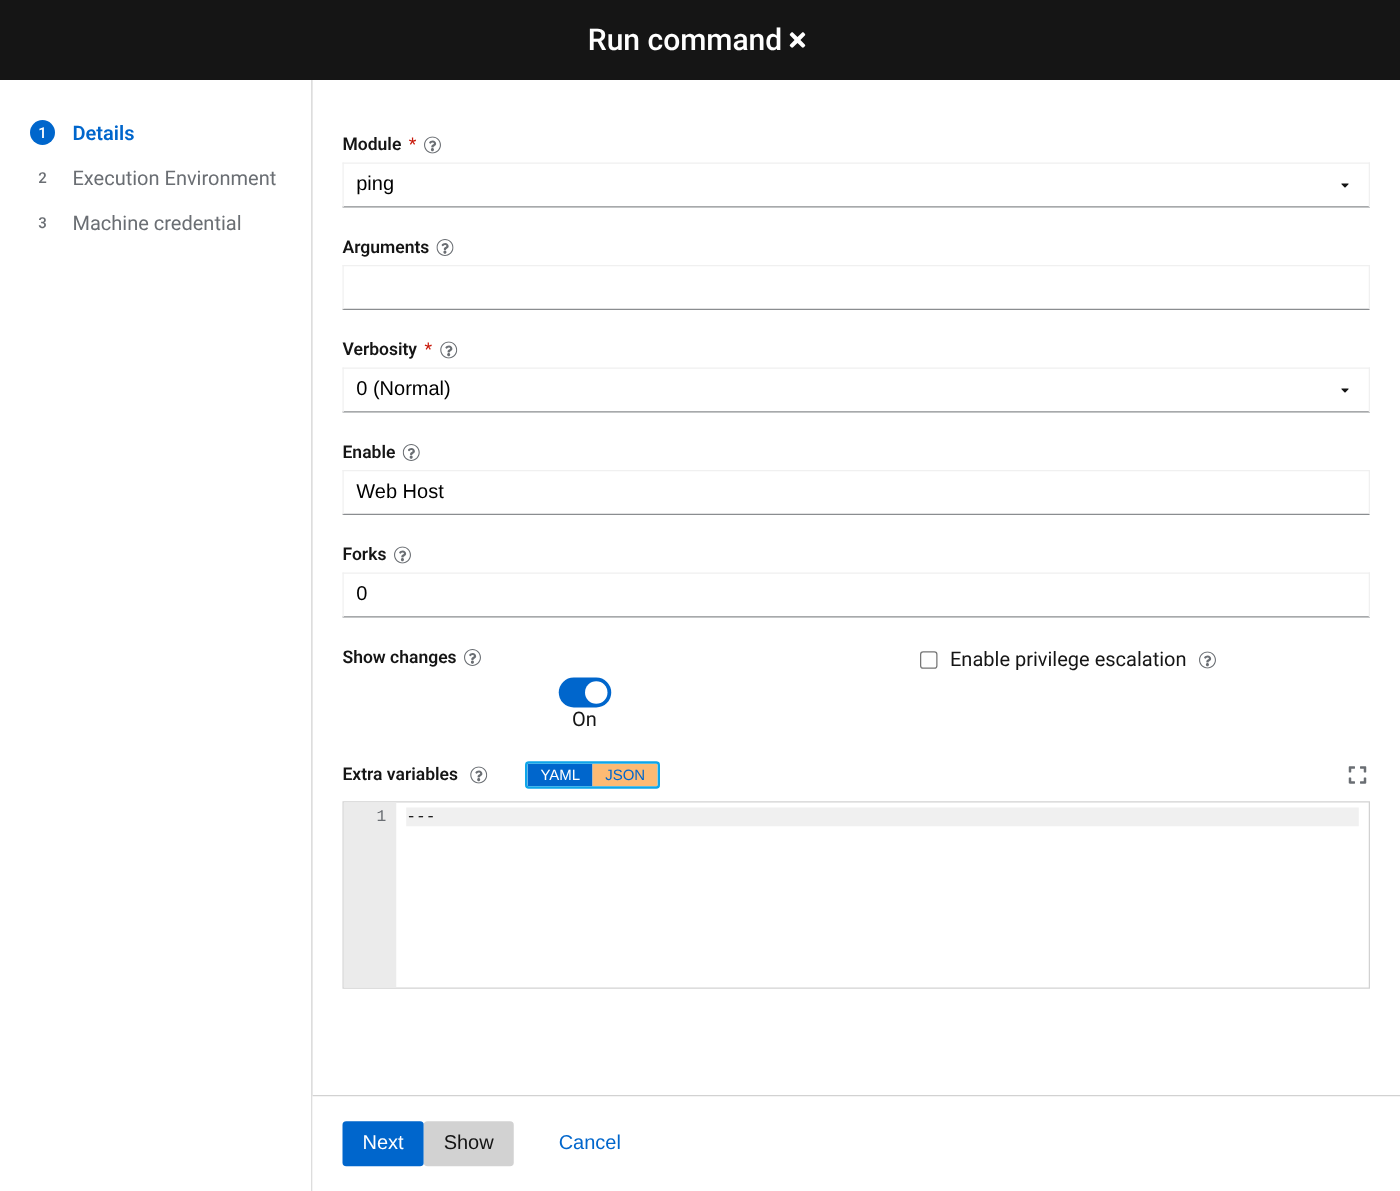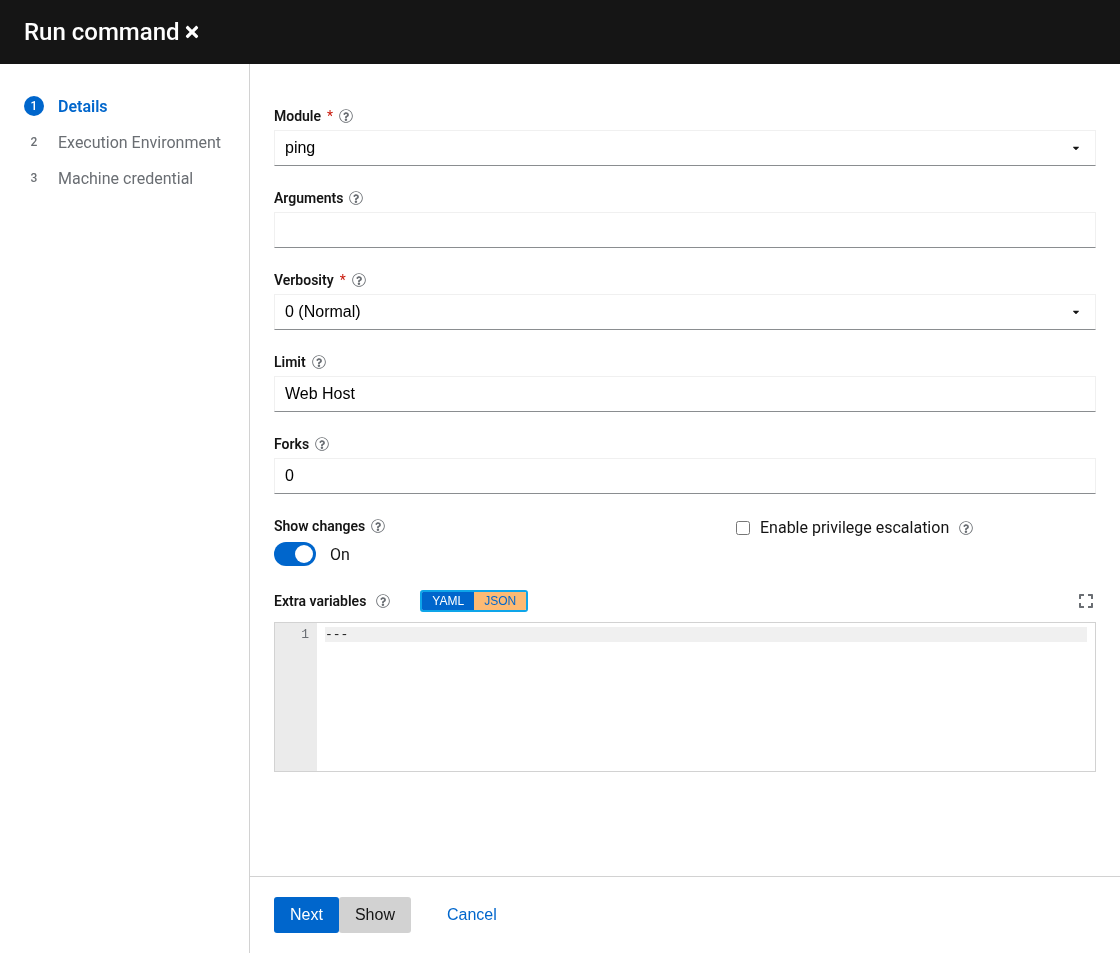--- a/index.html
+++ b/index.html
@@ -4,21 +4,21 @@
 <style>
   * { box-sizing: border-box; margin: 0; padding: 0; }
   body { font-family: -apple-system, BlinkMacSystemFont, "Segoe UI", Roboto, "Helvetica Neue", Arial, sans-serif; font-size: 16px; color: #151515; width: 1120px; height: 953px; background: #fff; overflow: hidden; }
   
   .header {
     background: #151515;
     color: #fff;
     height: 64px;
     display: flex;
     align-items: center;
-    justify-content: flex-start;
+    justify-content: center;
     padding: 0 24px;
   }
   .header-title {
     font-size: 24px;
     font-weight: 500;
   }
   .close-x {
     cursor: pointer;
     width: 24px;
     height: 24px;
@@ -139,22 +139,22 @@
 
   .two-col {
     display: flex;
     gap: 48px;
   }
   .col { flex: 1; }
 
   .switch-row {
     display: flex;
     align-items: center;
-    gap: 14px;
     margin-top: 8px;
+    flex-direction: column;
   }
   .switch {
     position: relative;
     width: 42px;
     height: 24px;
     background: #06c;
     border-radius: 12px;
     cursor: pointer;
   }
   .switch-knob {
@@ -345,21 +345,21 @@
           <button class="caret-btn">
             <svg viewBox="0 0 320 512" fill="currentColor">
                 <path d="M31.3 192h257.3c17.8 0 26.7 21.5 14.1 34.1L174.1 354.8c-7.8 7.8-20.5 7.8-28.3 0L17.2 226.1C4.6 213.5 13.5 192 31.3 192z"></path>
               </svg>
           </button>
         </div>
       </div>
 
       <div class="form-group">
         <div class="form-label-row">
-          <span class="form-label">Limit</span>
+          <span class="form-label">Enable</span>
           <span class="help-icon">
             <svg viewBox="0 0 512 512" fill="currentColor">
                 <path d="M256 8C119 8 8 119 8 256s111 248 248 248 248-111 248-248S393 8 256 8zm0 464c-119 0-216-97-216-216S137 40 256 40s216 97 216 216-97 216-216 216zm107-255c0 67-72 68-72 92v6c0 7-5 12-12 12h-46c-7 0-12-5-12-12v-9c0-36 27-50 48-62 18-10 29-17 29-30 0-18-23-30-41-30-24 0-35 11-50 31-4 5-12 6-17 2l-28-21c-5-4-6-12-3-17 25-36 56-56 105-56 51 0 99 40 99 94zm-64 175c0 25-20 45-45 45s-45-20-45-45 20-45 45-45 45 20 45 45z"></path>
               </svg>
           </span>
         </div>
         <input class="text-input" type="text" value="Web Host" style="">
       </div>
 
       <div class="form-group">

